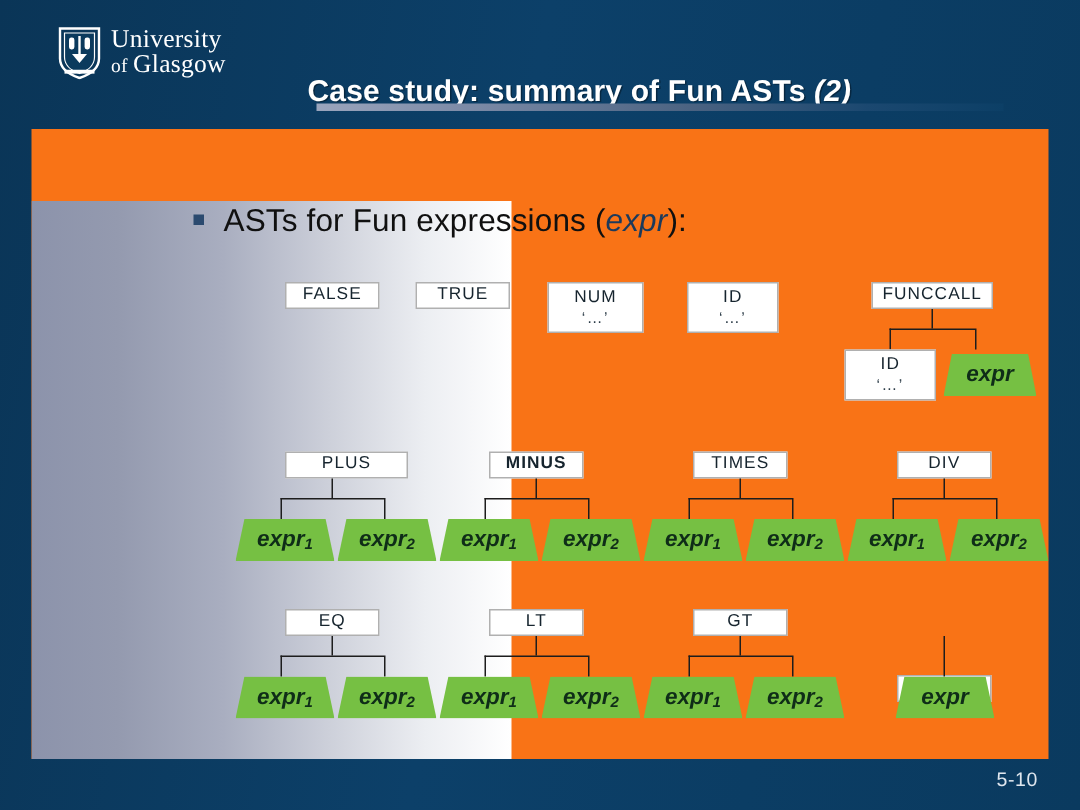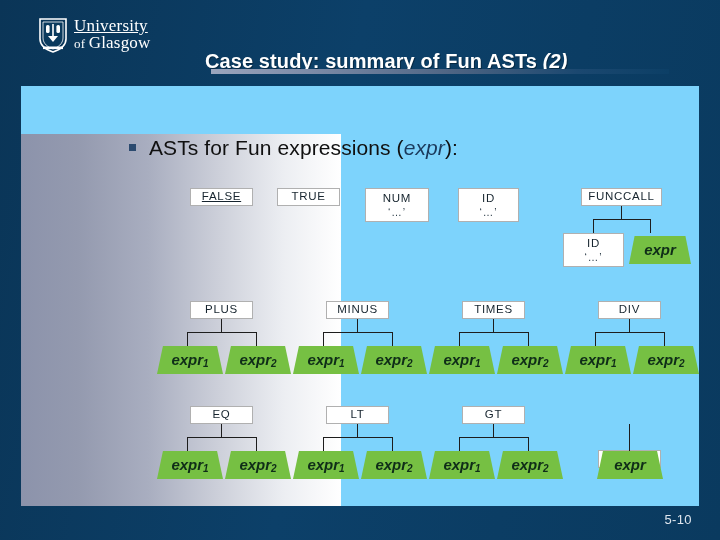--- a/index.html
+++ b/index.html
@@ -54,21 +54,21 @@
     height: 36px;
     flex: 0 0 auto;
   }
   #logo-words {
     margin-left: 6px;
     color: #ffffff;
     font-family: "Liberation Serif", serif;
     line-height: 0.98;
     letter-spacing: 0.2px;
   }
-  #logo-words .l1 { font-size: 17px; display: block; text-decoration: underline; }
+  #logo-words .l1 { font-size: 17px; display: block; }
   #logo-words .l2 { font-size: 17px; display: block; }
   #logo-words .l2 .small { font-size: 13px; }
 
   #slide-title {
     position: absolute;
     left: 205px;
     top: 30px;
     width: 470px;
     color: #ffffff;
     font-size: 20px;
@@ -90,21 +90,21 @@
     background: linear-gradient(to right, #9aa5bd 0%, #7f8da9 20%, #4a6281 55%, #1b4870 80%, #0c3f66 100%);
   }
 
   
   #panel {
     position: absolute;
     left: 21px;
     top: 86px;
     width: 678px;
     height: 420px;
-    background: #7dd3fc;
+    background: #f97316;
     overflow: hidden;
   }
   
   #panel-grad {
     position: absolute;
     left: 0;
     top: 48px;
     width: 320px;
     height: 372px;
     background: linear-gradient(to right, #8c93ab 0%, #949aaf 18%, #a9aec0 40%, #cdd0da 62%, #eceef2 82%, #ffffff 100%);
@@ -242,21 +242,21 @@
   <div id="panel">
     <div id="panel-grad"></div>
 
     <div id="diagram">
 
       <div class="bullet-line">
         <span class="bullet-sq"></span>
         <span class="bullet-text"><span>ASTs for Fun expressions (</span><span class="it">expr</span><span>):</span></span>
       </div>
 
-      <div class="node" style="left:169px; top:102px; width:63px; height:18px;text-decoration:underline;">
+      <div class="node" style="left:169px; top:102px; width:63px; height:18px;">
         <span>FALSE</span>
       </div>
 
       <div class="node" style="left:256px; top:102px; width:63px; height:18px;">
         <span>TRUE</span>
       </div>
 
       <div class="node" style="left:344px; top:102px; width:64px; height:34px;">
         <span>NUM</span>
         <span class="sub">‘…’</span>
@@ -278,37 +278,37 @@
 
       <div class="node" style="left:542px; top:147px; width:61px; height:34px;">
         <span>ID</span>
         <span class="sub">‘…’</span>
       </div>
 
       <div class="leaf" style="left:608px; top:150px; width:62px; height:28px;">
         <span>expr</span>
       </div>
 
-      <div class="node" style="left:169px; top:215px; width:63px; height:18px;">
+      <div class="node" style="left:169px; top:215px; width:82px; height:18px;">
         <span>PLUS</span>
       </div>
       <div class="ln-v" style="left:200px; top:233px; height:13px;"></div>
       <div class="ln-h" style="left:166px; top:246px; width:69px;"></div>
       <div class="ln-v" style="left:166px; top:246px; height:14px;"></div>
       <div class="ln-v" style="left:235px; top:246px; height:14px;"></div>
       <div class="leaf" style="left:136px; top:260px; width:66px; height:28px;">
         <span>expr</span>
           <span class="sub">1</span>
       </div>
       <div class="leaf" style="left:204px; top:260px; width:66px; height:28px;">
         <span>expr</span>
           <span class="sub">2</span>
       </div>
 
-      <div class="node" style="left:305px; top:215px; width:63px; height:18px;">
+      <div class="node" style="left:305px; top:215px; width:63px; height:18px;font-weight:bold;">
         <span>MINUS</span>
       </div>
       <div class="ln-v" style="left:336px; top:233px; height:13px;"></div>
       <div class="ln-h" style="left:302px; top:246px; width:69px;"></div>
       <div class="ln-v" style="left:302px; top:246px; height:14px;"></div>
       <div class="ln-v" style="left:371px; top:246px; height:14px;"></div>
       <div class="leaf" style="left:272px; top:260px; width:66px; height:28px;">
         <span>expr</span>
           <span class="sub">1</span>
       </div>

